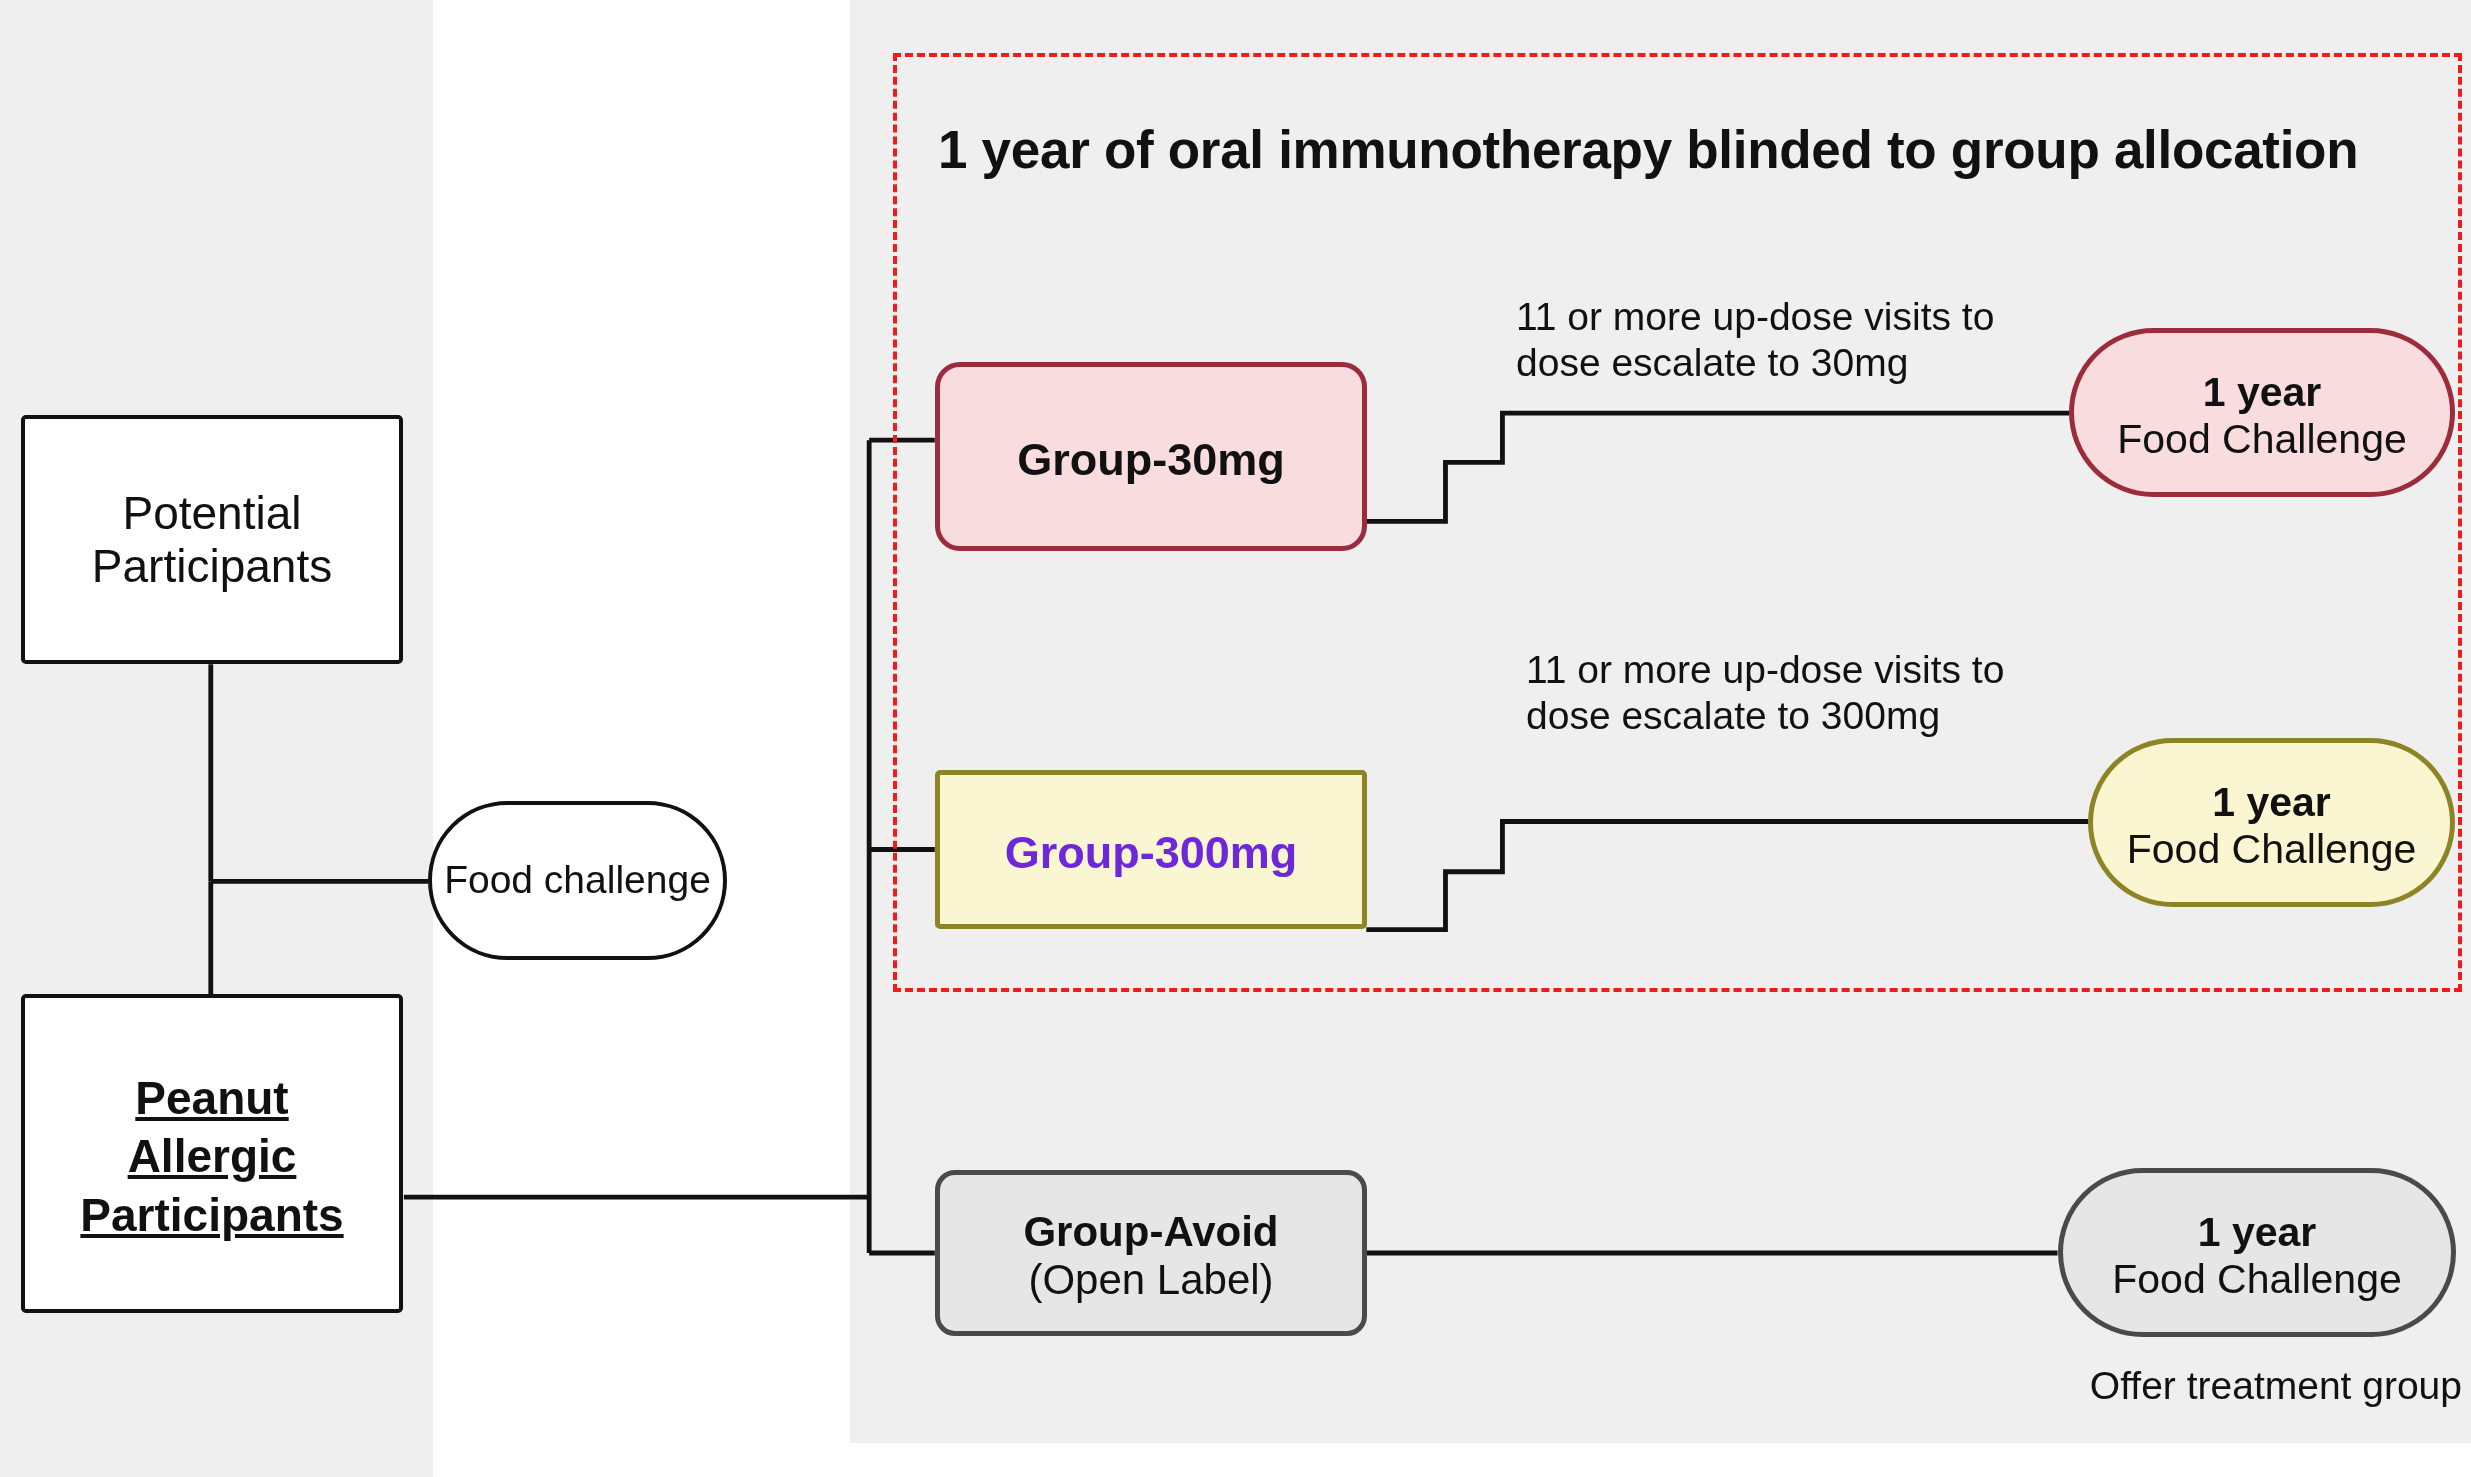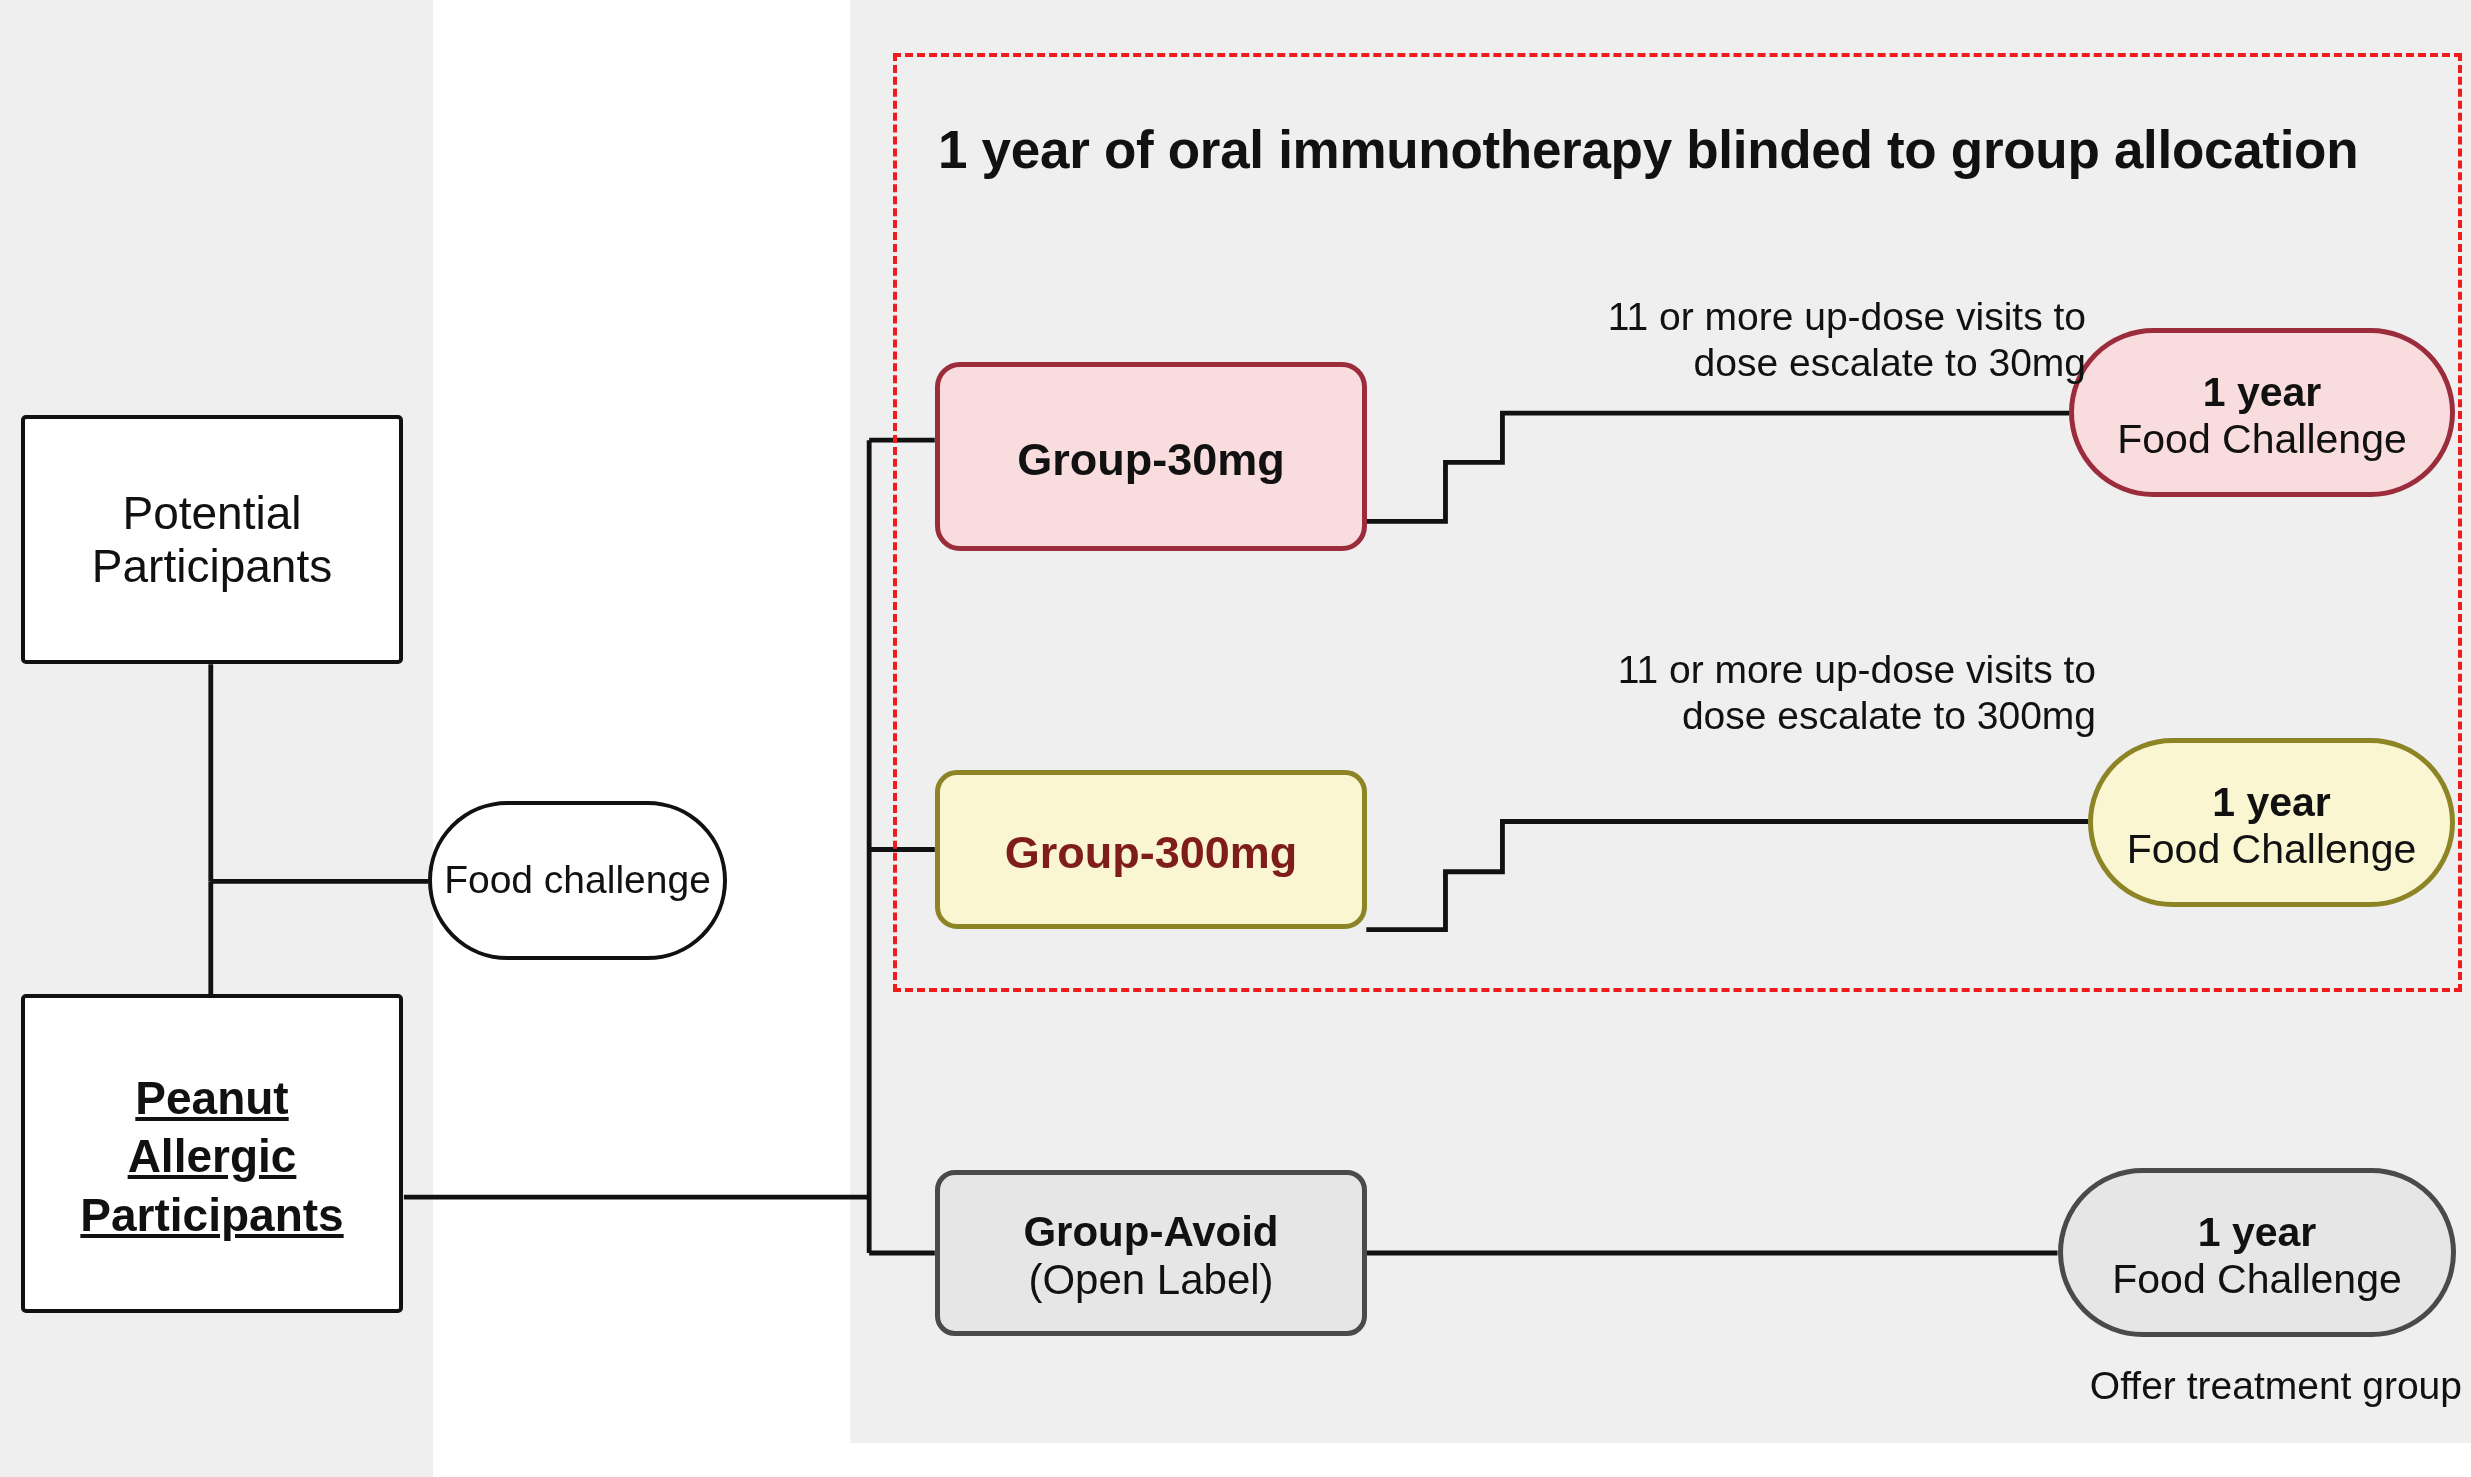--- a/index.html
+++ b/index.html
@@ -29,32 +29,32 @@
     line-height:1.14;
     background:#ffffff;
   }
 
   .node-plain{border:4.8px solid #111111;border-radius:5px;color:#111;}
   .node-pill{border:4.8px solid #111111;border-radius:965px;color:#111;}
 
   .node-pink{border:5.8px solid #9B2C3C;border-radius:25px;background:#F9DCDE;color:#111;}
   .node-pink-pill{border:5.8px solid #9B2C3C;border-radius:965px;background:#F9DCDE;color:#111;}
 
-  .node-yellow{border:5.8px solid #8D8426;border-radius:22px;background:#FAF6D2;color:#7f1d1d;}
+  .node-yellow{border:5.8px solid #8D8426;border-radius:5px;background:#FAF6D2;color:#6d28d9;}
   .node-yellow-pill{border:5.8px solid #8D8426;border-radius:965px;background:#FAF6D2;color:#111;}
 
   .node-grey{border:5.8px solid #4A4A4A;border-radius:20px;background:#E6E6E6;color:#111;}
   .node-grey-pill{border:5.8px solid #4A4A4A;border-radius:965px;background:#E6E6E6;color:#111;}
 
   .ln-bold{font-weight:bold;margin-top:6px;}
   .ln-reg{font-weight:normal;}
 
   .annot{
     position:absolute;
-    text-align:right;
+    text-align:left;
     color:#111;
     line-height:1.18;
     white-space:pre-line;
   }
 
   .region-title{
     position:absolute;
     font-weight:bold;
     color:#111;
     letter-spacing:-0.3px;

